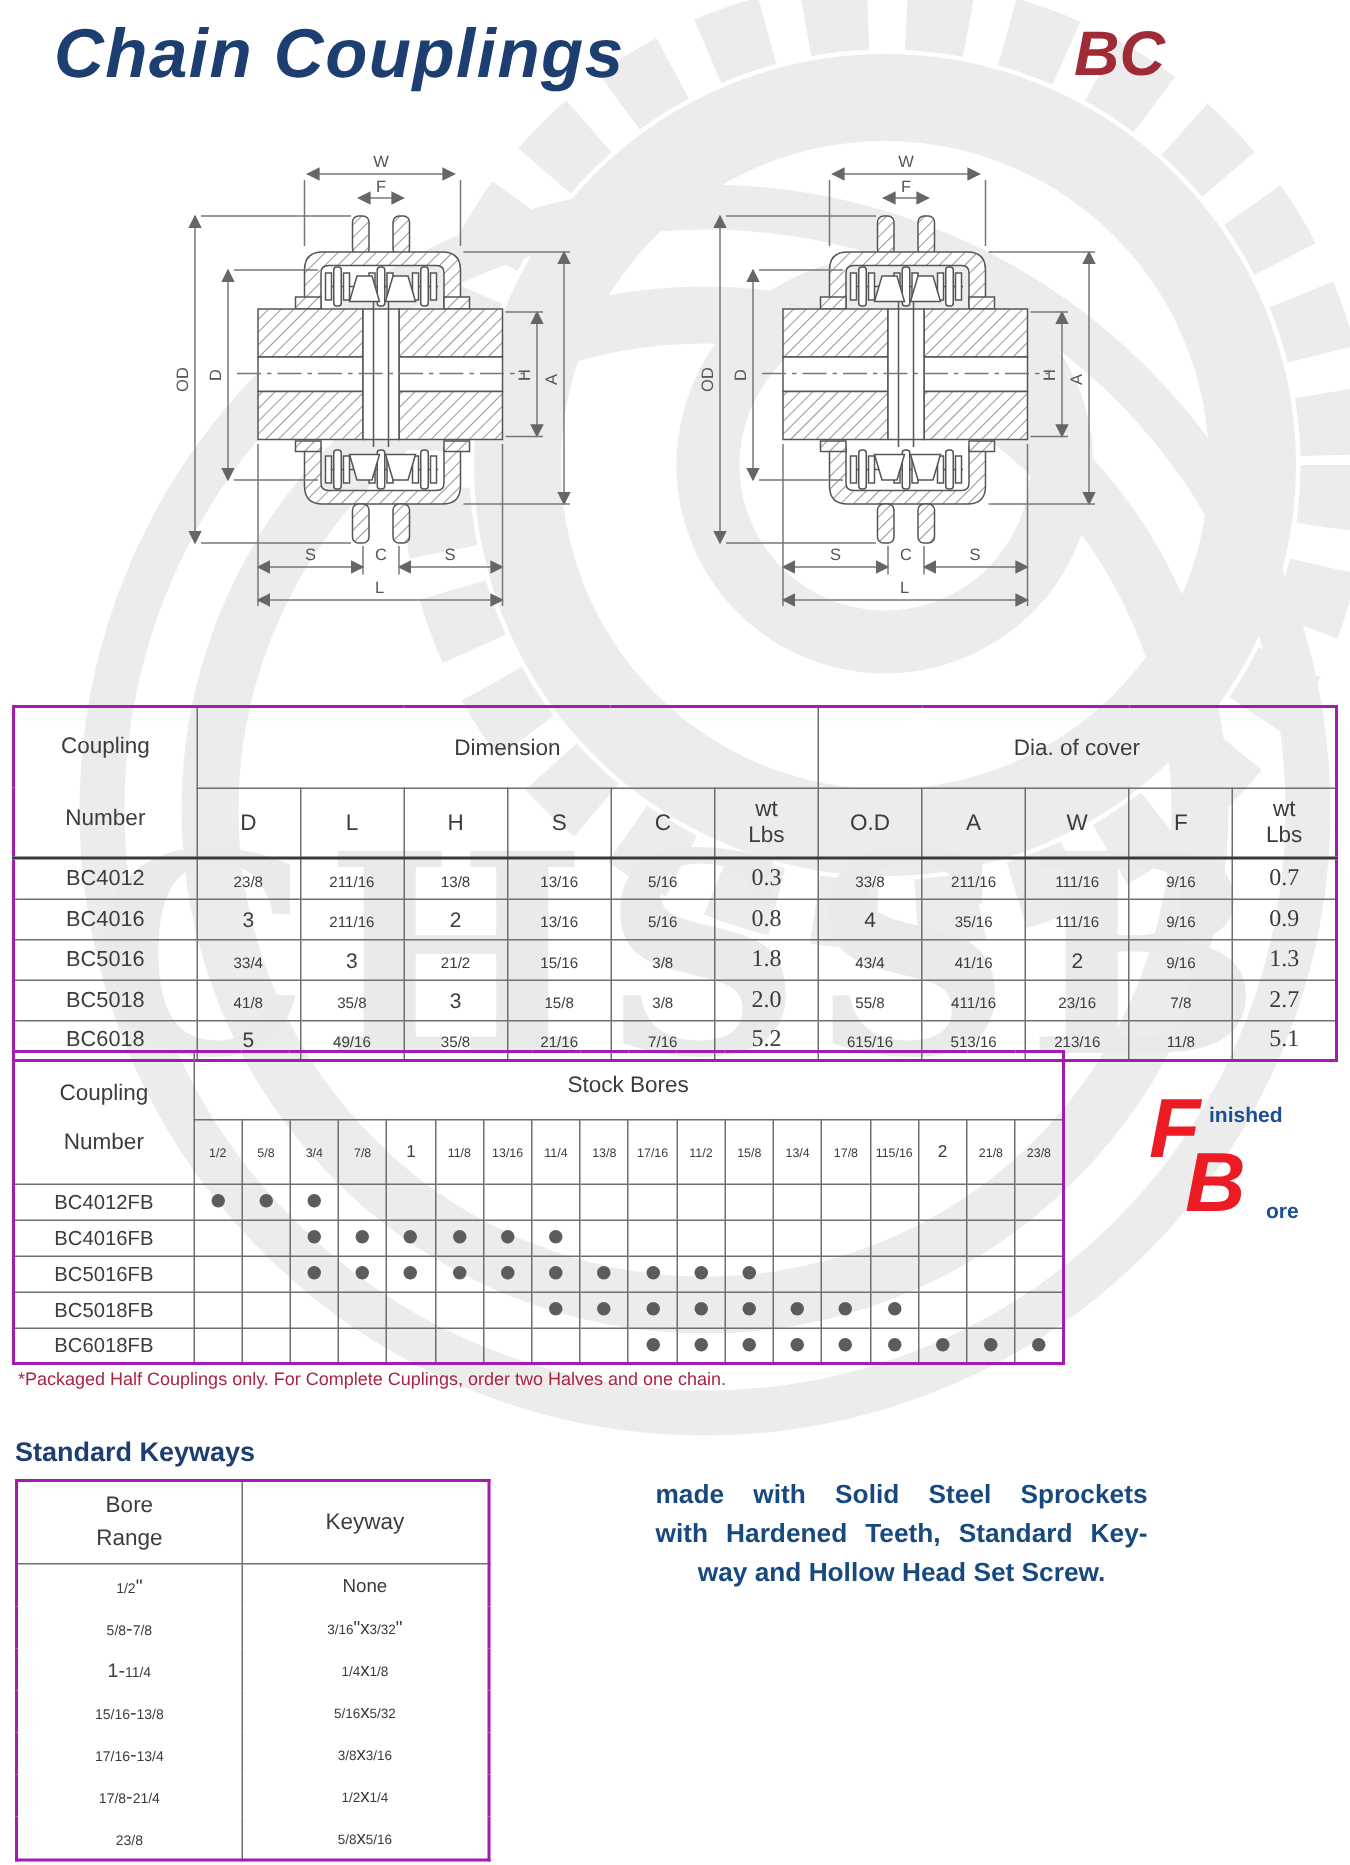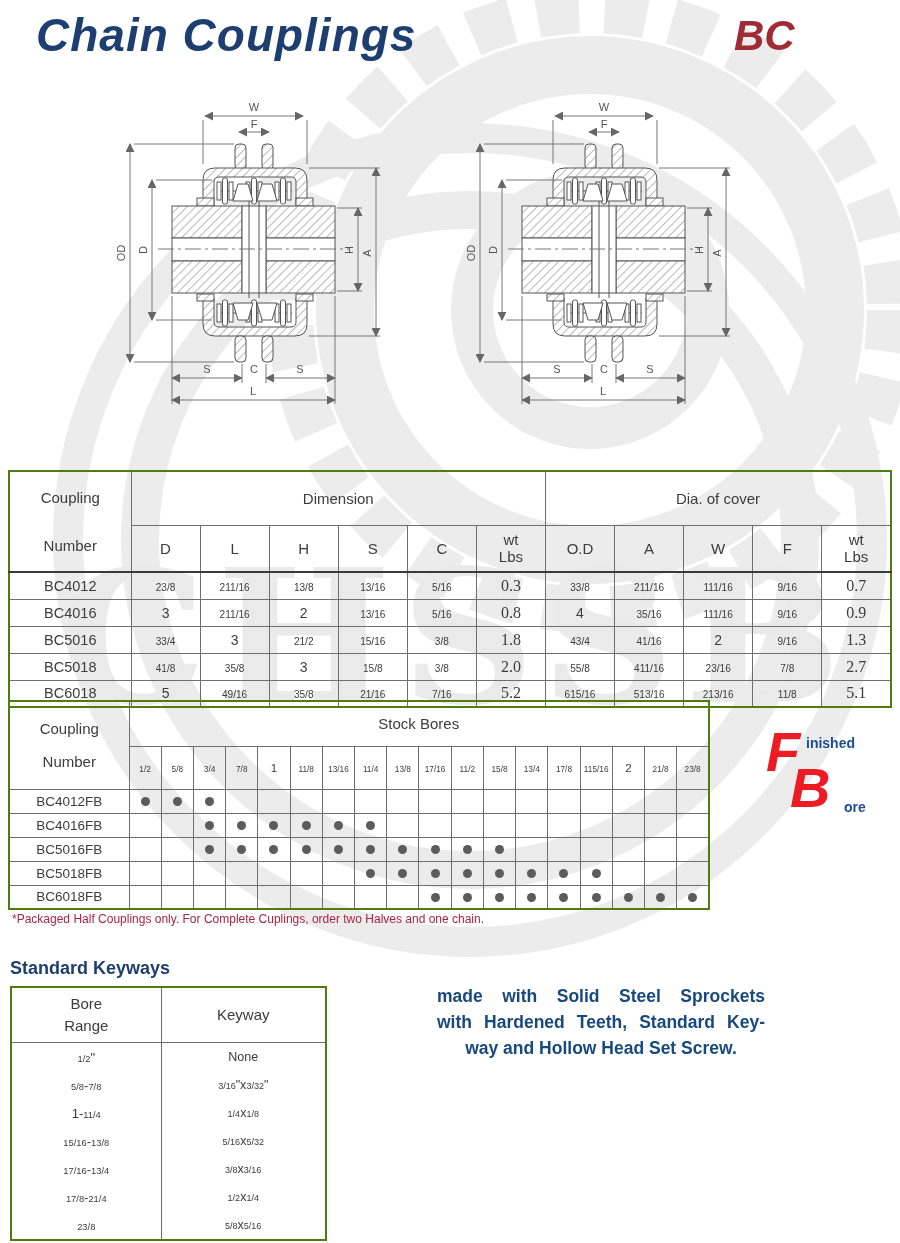--- a/index.html
+++ b/index.html
@@ -5,32 +5,32 @@
   html,body{margin:0;padding:0;}
   body{background:#fff;}
   .page{position:relative;width:900px;height:1243px;background:#fff;overflow:hidden;
         font-family:"Liberation Sans",sans-serif;color:#3c3c3c;}
   .wm{position:absolute;left:0;top:0;z-index:0;}
   .layer{position:absolute;z-index:1;}
 
   
   .title{position:absolute;left:36px;top:8px;font-size:46px;font-weight:bold;font-style:italic;
          color:var(--title_blue);letter-spacing:1px;white-space:nowrap;}
-  .series{position:absolute;left:734px;top:12px;font-size:42px;font-weight:bold;font-style:italic;
+  .series{position:absolute;left:716px;top:12px;font-size:42px;font-weight:bold;font-style:italic;
           color:var(--bc_red);}
 
   
   .diagrams{position:absolute;left:100px;top:98px;}
   .diagrams text{font-family:"Liberation Sans",sans-serif;font-size:11px;fill:#555;}
 
   
   table{border-collapse:collapse;table-layout:fixed;background:transparent;}
   td,th{border:1px solid #6f6f6f;text-align:center;vertical-align:middle;
         font-weight:normal;overflow:hidden;padding:0;}
-  .outer{border:2px solid #4d7c0f;}
+  .outer{border:2px solid #a21caf;}
   .fr{font-size:0.72em;}
 
   
   .dim-table{position:absolute;left:8px;top:470px;width:884px;}
   .dim-table th{font-size:15px;color:#3c3c3c;white-space:pre-line;}
   .dim-table thead tr:first-child{height:42px;}
   .dim-table thead tr:last-child{height:36px;}
   .dim-table thead{border-bottom:2px solid #3a3a3a;}
   .dim-table tbody tr{height:27px;}
   .dim-table td{font-size:14px;text-align:center;}

